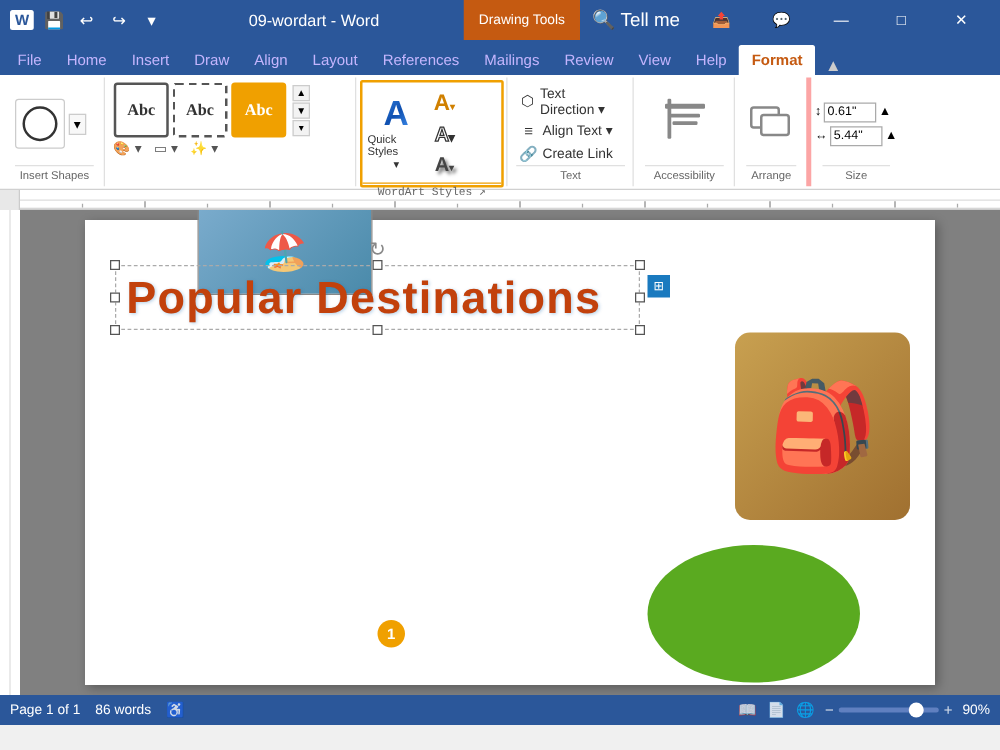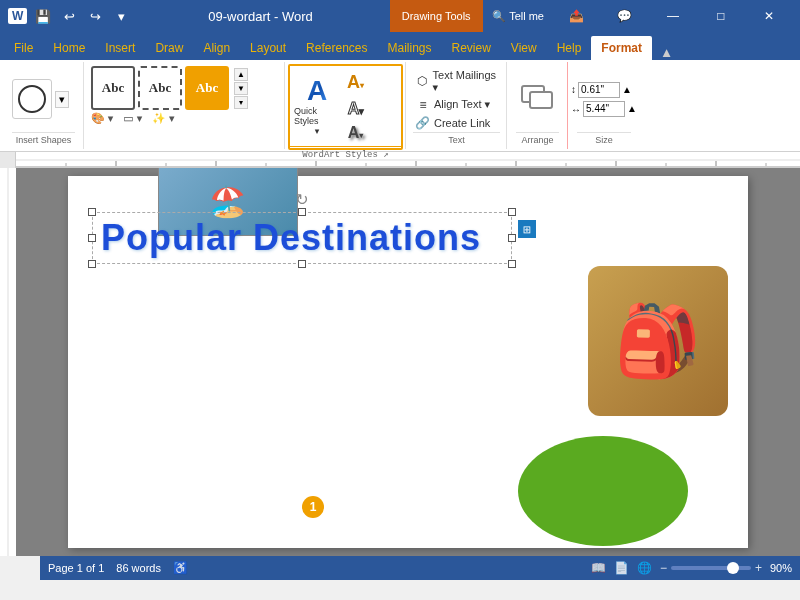--- a/index.html
+++ b/index.html
@@ -45,21 +45,21 @@
 
     
     .ribbon-tabs {
       background: #2b579a;
       height: 28px;
       display: flex;
       align-items: flex-end;
       padding-left: 4px;
     }
     .ribbon-tab {
-      color: #eab308;
+      color: #c4b5fd;
       padding: 4px 10px;
       font-size: 12px;
       cursor: pointer;
       border-radius: 2px 2px 0 0;
       height: 24px;
       display: flex; align-items: center;
     }
     .ribbon-tab.active {
       background: white;
       color: #c55a11;
@@ -179,21 +179,21 @@
       border-right: 1px solid #e0e0e0;
       padding: 4px 8px;
       width: 80px;
       align-items: center;
     }
 
     
     .arrange-group {
       display: flex;
       flex-direction: column;
-      border-right: 1px solid #fca5a5;
+      border-right: 4px solid #fca5a5;
       padding: 4px 8px;
       width: 60px;
       align-items: center;
     }
 
     
     .size-group {
       display: flex;
       flex-direction: column;
       padding: 4px 8px;
@@ -251,37 +251,36 @@
       color: white;
       border-radius: 50%;
       font-size: 12px;
       font-weight: 700;
       margin-left: 4px;
       vertical-align: middle;
     }
     .wordart-text {
       font-size: 36px;
       font-weight: 700;
-      color: #1d4ed8;
+      color: #c2410c;
       font-family: Arial, sans-serif;
       text-shadow: 1px 1px 3px rgba(0,100,180,0.3);
       letter-spacing: 1px;
     }
 
     
     .status-bar {
       background: #2b579a;
       height: 24px;
       display: flex;
       align-items: center;
       justify-content: space-between;
       padding: 0 8px;
       color: white;
       font-size: 11px;
-      margin-left: 40px;
     }
     .status-left { display: flex; align-items: center; gap: 12px; }
     .status-right { display: flex; align-items: center; gap: 8px; }
     .zoom-slider-container { display: flex; align-items: center; gap: 4px; }
     .zoom-slider { width: 80px; height: 4px; background: #6080c0; border-radius: 2px; position: relative; }
     .zoom-thumb { position: absolute; width: 12px; height: 12px; background: white; border-radius: 50%; top: -4px; left: 70%; }
     .view-btn { background: none; border: none; color: white; cursor: pointer; font-size: 12px; opacity: 0.8; }
   </style>
 </head>
 <body>
@@ -290,21 +289,21 @@
   <div class="title-bar-left">
     <span style="background:#fff;color:#2b579a;font-weight:700;font-size:12px;padding:1px 4px;border-radius:2px;">W</span>
     <button class="title-btn">💾</button>
     <button class="title-btn">↩</button>
     <button class="title-btn">↪</button>
     <button class="title-btn">▾</button>
   </div>
   <div class="title-bar-center">09-wordart - Word</div>
   <div style="display:flex;align-items:center;gap:2px;">
     <span style="background:#c55a11;padding:0 12px;height:32px;display:flex;align-items:center;font-size:11px;">Drawing Tools</span>
-    <button class="win-btn" style="font-size:11px;width:auto;padding:0 8px;">🔍 Tell me</button>
+    <button class="win-btn" style="font-size:15px;width:auto;padding:0 8px;">🔍 Tell me</button>
     <button class="win-btn">📤</button>
     <button class="win-btn">💬</button>
     <button class="win-btn">—</button>
     <button class="win-btn">□</button>
     <button class="win-btn close">✕</button>
   </div>
 </div>
 
 <div class="ribbon-tabs">
   <div class="ribbon-tab">File</div>
@@ -372,34 +371,47 @@
     </div>
     <div class="ribbon-group-label" style="position:relative;z-index:1;border-color:#f0a000;font-family:Liberation Mono, monospace;">
       WordArt Styles <span style="font-size:9px;cursor:pointer;">↗</span>
     </div>
   </div>
 
   <div class="text-group">
     <div style="flex:1;display:flex;flex-direction:column;justify-content:center;gap:2px;">
       <div class="text-btn">
         <span class="text-btn-icon">⬡</span>
-        <span>Text Mailings ▾</span>
+        <span>Text Direction ▾</span>
       </div>
       <div class="text-btn">
         <span class="text-btn-icon">≡</span>
         <span>Align Text ▾</span>
       </div>
       <div class="text-btn">
         <span class="text-btn-icon">🔗</span>
         <span>Create Link</span>
       </div>
     </div>
     <div class="ribbon-group-label">Text</div>
   </div>
 
+  <div class="accessibility-group">
+    <div style="flex:1;display:flex;flex-direction:column;align-items:center;justify-content:center;">
+      <div style="font-size:30px;color:#555;">
+        <svg width="36" height="36" viewBox="0 0 36 36">
+          <rect x="2" y="6" width="32" height="4" rx="1" fill="#888"></rect>
+          <rect x="6" y="14" width="24" height="3" rx="1" fill="#888"></rect>
+          <rect x="8" y="20" width="20" height="3" rx="1" fill="#888"></rect>
+          <rect x="4" y="2" width="3" height="32" rx="1" fill="#888"></rect>
+        </svg>
+      </div>
+    </div>
+    <div class="ribbon-group-label">Accessibility</div>
+  </div>
 
   <div class="arrange-group">
     <div style="flex:1;display:flex;flex-direction:column;align-items:center;justify-content:center;">
       <button style="background:none;border:none;cursor:pointer;font-size:24px;color:#555;">
         <svg width="36" height="36" viewBox="0 0 36 36">
           <rect x="2" y="8" width="22" height="16" rx="2" fill="none" stroke="#888" stroke-width="2"></rect>
           <rect x="10" y="14" width="22" height="16" rx="2" fill="white" stroke="#888" stroke-width="2"></rect>
         </svg>
       </button>
     </div>

